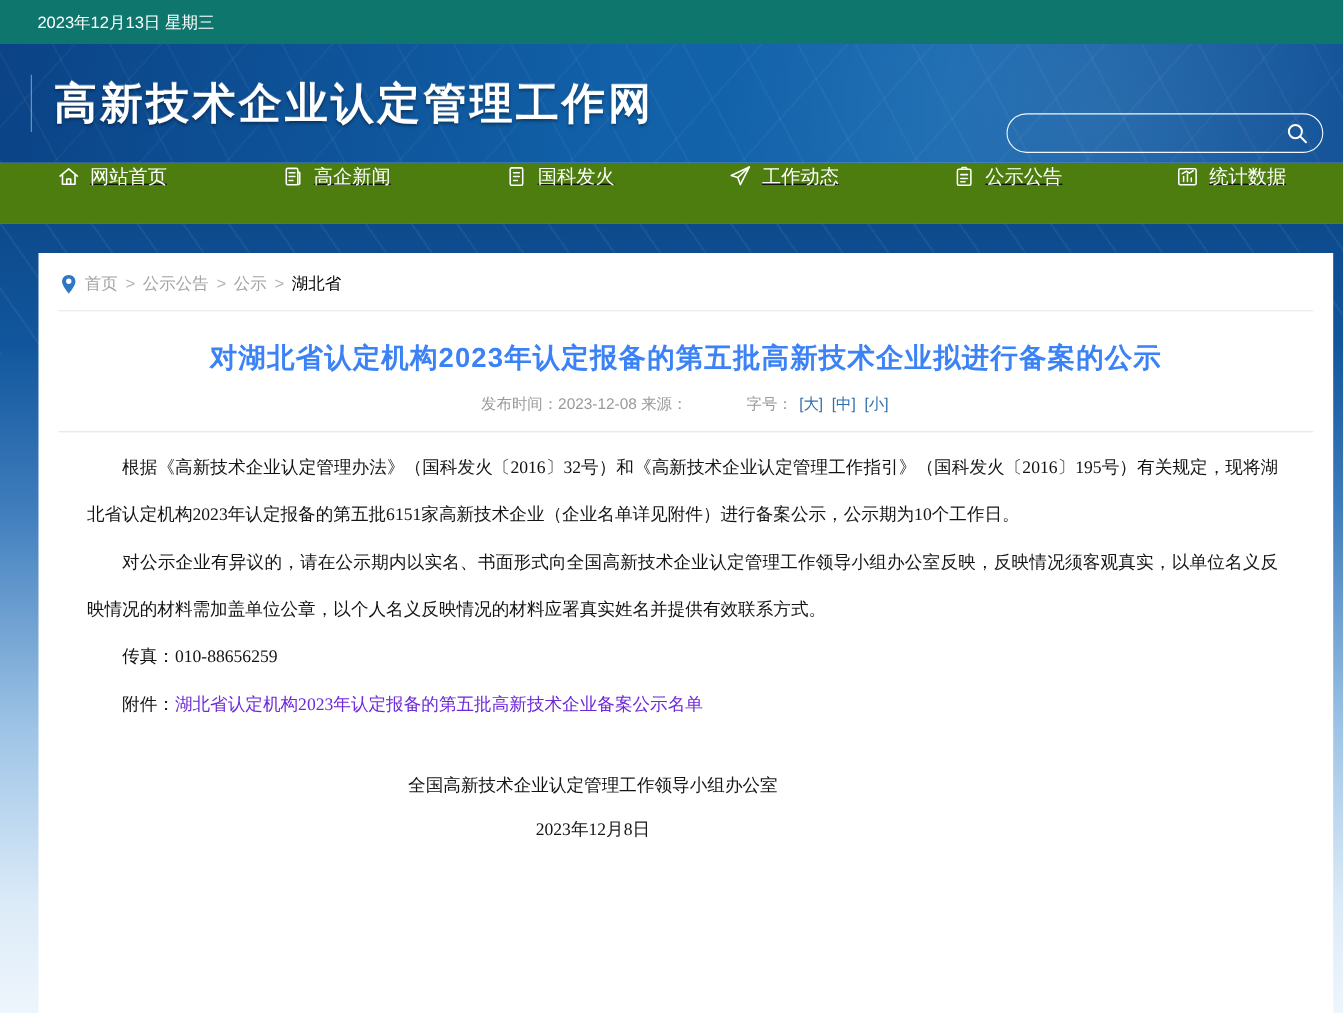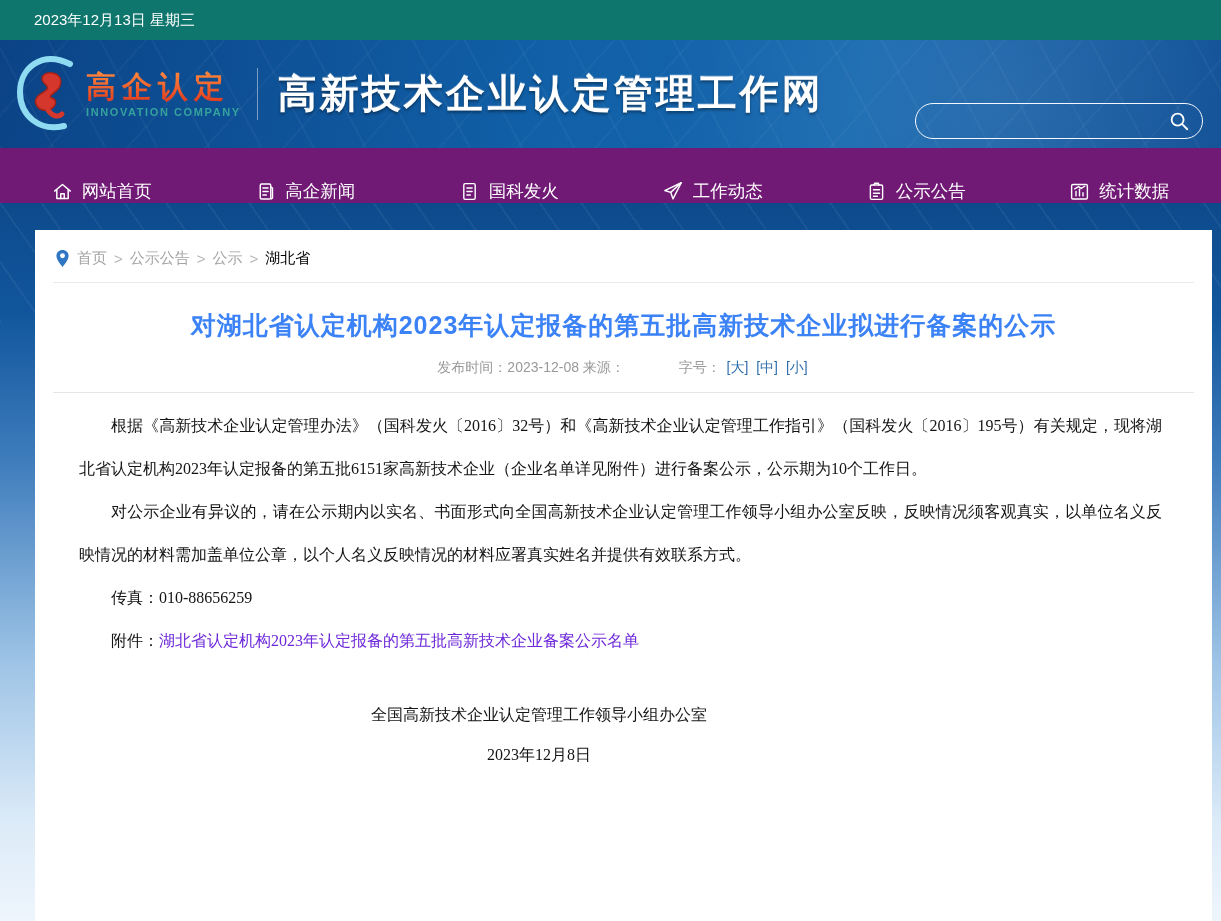--- a/index.html
+++ b/index.html
@@ -50,21 +50,21 @@
   .search-box{
     width:288px;height:36px;border:1px solid rgba(255,255,255,.95);border-radius:18px;
     display:flex;align-items:center;background:transparent;box-sizing:border-box;padding:0 10px 0 16px;
   }
   .search-input{
     flex:1;border:none;outline:none;background:transparent;color:#fff;font-size:14px;height:30px;
   }
   .search-btn{background:none;border:none;cursor:pointer;padding:2px;display:flex;align-items:center;}
   
   .nav{
-    height:55px;background:#701a75;display:flex;align-items:flex-end;
+    height:55px;background:#4d7c0f;display:flex;align-items:flex-start;text-decoration:underline;
   }
   .nav-item{
     flex:1;display:flex;align-items:center;justify-content:center;gap:9px;
     color:#fff;font-size:17.5px;cursor:pointer;white-space:nowrap;
   }
   .nav-item svg{display:block;}
   
   .page{
     height:718px;box-sizing:border-box;padding-top:27px;
     background:linear-gradient(180deg,#0d4a8c 0px,#11569c 110px,#3f7dbd 260px,#9ec4e6 460px,#dcebf8 620px,#eef5fc 718px);
@@ -108,31 +108,20 @@
   .signature-date{margin-top:0;}
 </style>
 </head>
 <body>
 
 <div class="topbar">
   <span>2023年12月13日 星期三</span>
 </div>
 
 <div class="header">
-  <div class="logo-wrap">
-    <svg class="logo-mark" viewBox="0 0 72 84">
-      <path d="M58 12 C30 -2 8 16 8 40 C8 64 28 80 52 74" fill="none" stroke="#8fdcf2" stroke-width="6" stroke-linecap="round"></path>
-      <path d="M44 22 C32 18 26 26 33 32 C40 38 30 40 26 44 C20 50 26 60 36 58 C44 56 46 48 40 46 C34 44 46 40 48 34 C50 28 48 24 44 22 Z" fill="#d6372c" stroke="#a32218" stroke-width="1.5"></path>
-      <path d="M36 58 C40 64 46 66 50 62" fill="none" stroke="#d6372c" stroke-width="5" stroke-linecap="round"></path>
-    </svg>
-    <div class="logo-text">
-      <div class="logo-cn">高企认定</div>
-      <div class="logo-en">INNOVATION COMPANY</div>
-    </div>
-  </div>
   <div class="header-divider"></div>
   <div class="site-title">高新技术企业认定管理工作网</div>
   <div class="search-wrap">
     <div class="search-box">
       <input class="search-input" type="text" placeholder="" style="">
       <button class="search-btn">
         <svg width="22" height="22" viewBox="0 0 24 24">
           <circle cx="10.5" cy="10.5" r="6.5" fill="none" stroke="#fff" stroke-width="2"></circle>
           <line x1="15.5" y1="15.5" x2="21" y2="21" stroke="#fff" stroke-width="2" stroke-linecap="round"></line>
         </svg>

